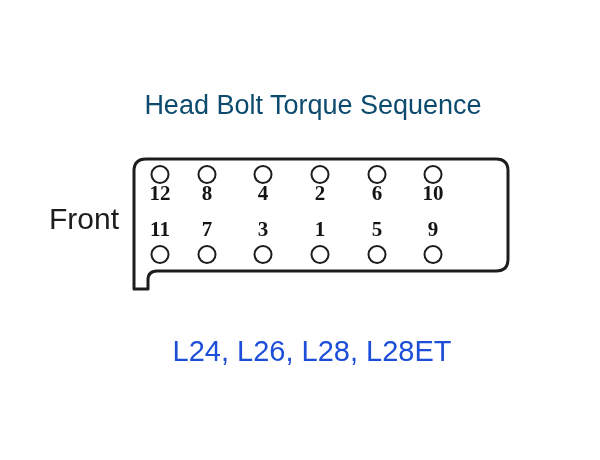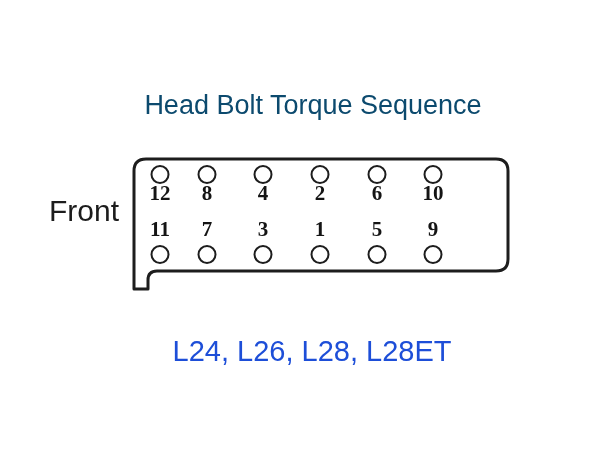--- a/index.html
+++ b/index.html
@@ -24,21 +24,21 @@
     text-align: center;
     font-size: 27px;
     line-height: 27px;
     letter-spacing: 0px;
     color: #0c4a6e;
     white-space: nowrap;
   }
   .front-label {
     position: absolute;
     left: 49px;
-    top: 196px;
+    top: 204px;
     font-size: 30px;
     line-height: 30px;
     color: #1c1c1c;
     white-space: nowrap;
   }
   .caption {
     position: absolute;
     left: 62px;
     top: 337px;
     width: 500px;

